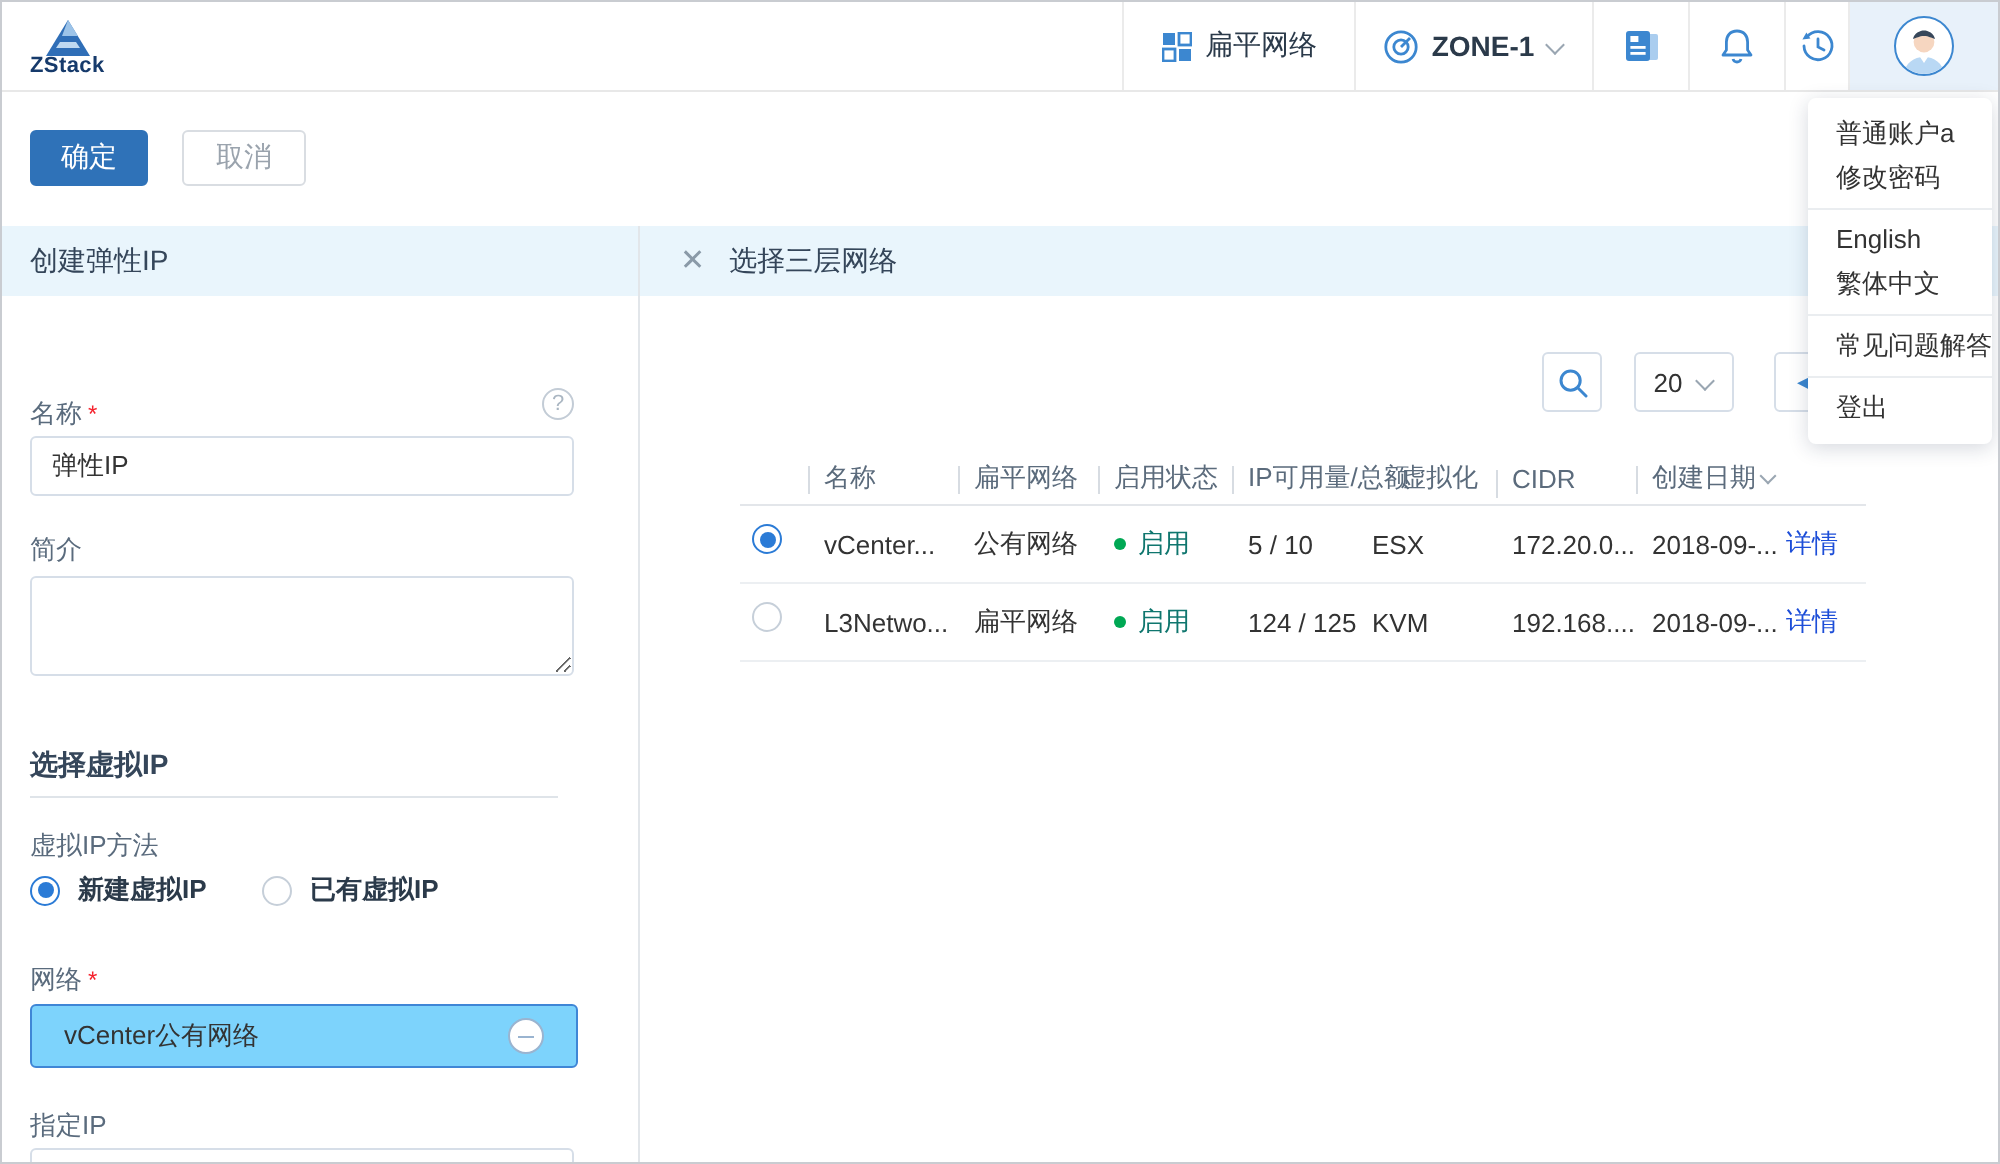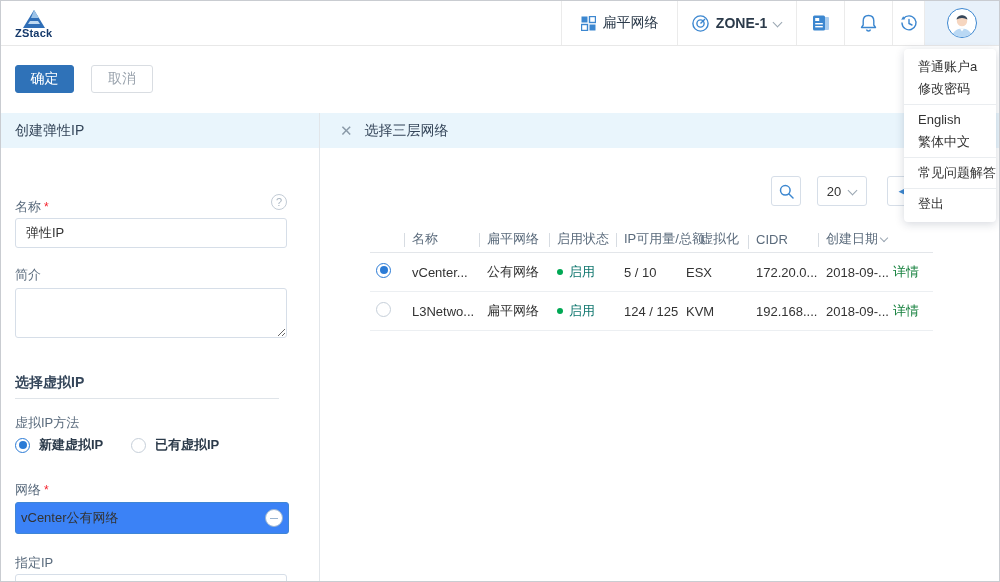--- a/index.html
+++ b/index.html
@@ -41,21 +41,21 @@
   .help-circle { position:absolute; right:32px; top:46px; width:16px; height:16px; border:1px solid #c3ccd6; border-radius:50%; color:#aab6c2; font-size:11px; text-align:center; line-height:15px; }
   .tinput { position:absolute; left:14px; width:272px; height:30px; border:1px solid #d6dee8; border-radius:3px; font-size:13px; color:#333; padding:0 10px; background:#fff; outline:none; }
   .tarea { position:absolute; left:14px; width:272px; height:50px; border:1px solid #d6dee8; border-radius:3px; resize:both; font-size:13px; padding:6px 10px; color:#333; outline:none; }
   .section-title { position:absolute; left:14px; top:226px; font-size:14px; font-weight:bold; color:#35465a; }
   .hr { position:absolute; left:14px; top:250px; width:264px; height:1px; background:#dfe4e9; }
   .radio-row { position:absolute; left:14px; top:288px; display:flex; align-items:center; gap:0; font-size:13px; color:#333; }
   .radio { width:15px; height:15px; border-radius:50%; border:1px solid #c6cfd9; background:#fff; display:inline-block; margin-right:9px; position:relative; }
   .radio.on { border-color:#2b7bd6; }
   .radio.on:after { content:''; position:absolute; left:2.5px; top:2.5px; width:8px; height:8px; border-radius:50%; background:#2b7bd6; }
   .radio-opt { display:flex; align-items:center; cursor:pointer; font-weight:bold; color:#2b3a4a; }
-  .net-input { position:absolute; left:14px; top:354px; width:274px; height:32px; border:1px solid #3f86d6; border-radius:3px; display:flex; align-items:center; padding:0 5px; font-size:13px; color:#333; background:#3b82f6;gap:39px; }
+  .net-input { position:absolute; left:14px; top:354px; width:274px; height:32px; border:1px solid #3f86d6; border-radius:3px; display:flex; align-items:center; padding:0 16px; font-size:13px; color:#333; background:#7dd3fc;gap:39px; }
   .minus-btn { margin-left:auto; width:18px; height:18px; border:1px solid #9ab4d0; border-radius:50%; position:relative; cursor:pointer; background:#fff; }
   .minus-btn:after { content:''; position:absolute; left:4px; top:7.5px; width:8px; height:1.5px; background:#9ab4d0; }
 
   
   .right-panel .panel-header { padding-left:20px; gap:12px; }
   .close-x { font-size:15px; color:#8a9aa8; cursor:pointer; line-height:1; }
   .controls { position:absolute; top:63px; right:82px; display:flex; align-items:center; }
   .ctl-btn { height:30px; border:1px solid #d6dee8; border-radius:3px; background:#fff; display:flex; align-items:center; justify-content:center; cursor:pointer; }
   .search-btn { width:30px; margin-right:16px; }
   .pagesize { width:50px; margin-right:20px; gap:8px; font-size:13px; color:#333; }
@@ -65,21 +65,21 @@
   .trow { display:flex; align-items:center; }
   .th-row { height:27px; border-bottom:1px solid #e3e6ea; }
   .d-row { height:39px; border-bottom:1px solid #eceff2; }
   .c0{width:34px;} .c1{width:75px;} .c2{width:70px;} .c3{width:67px;} .c4{width:62px;} .c5{width:70px;} .c6{width:70px;} .c7{width:67px;} .c8{width:48px;}
   .th { font-size:13px; color:#5b6b7c; position:relative; white-space:nowrap; overflow:visible; padding-left:8px; }
   .th.sep:before { content:''; position:absolute; left:0; top:3px; height:14px; width:1px; background:#d7dce2; }
   .th-virt { padding-left:22px; }
   .td { font-size:13px; color:#333; padding-left:8px; white-space:nowrap; overflow:visible; }
   .state { display:flex; align-items:center; gap:6px; color:#0f766e; }
   .dot { width:6px; height:6px; border-radius:50%; background:#00a854; display:inline-block; }
-  .link { color:#15803d; cursor:pointer; }
+  .link { color:#1d4ed8; cursor:pointer; }
   .sortcaret { display:inline-block; margin-left:3px; width:7px; height:7px; position:relative; top:-1px; }
   .sortcaret:before { content:''; position:absolute; left:0; top:0; width:5px; height:5px; border-right:1.2px solid #9aa6b2; border-bottom:1.2px solid #9aa6b2; transform:rotate(45deg); }
 
   
   .user-menu { position:absolute; left:903px; top:48px; width:92px; background:#fff; border-radius:4px; box-shadow:0 2px 10px rgba(20,40,70,.18); padding:7px 0; z-index:50; }
   .menu-item { height:22px; line-height:22px; padding-left:14px; font-size:13px; color:#333; cursor:pointer; white-space:nowrap; }
   .menu-div { height:1px; background:#eaedf0; margin:4px 0; }
 
   svg { display:block; }
 </style>

